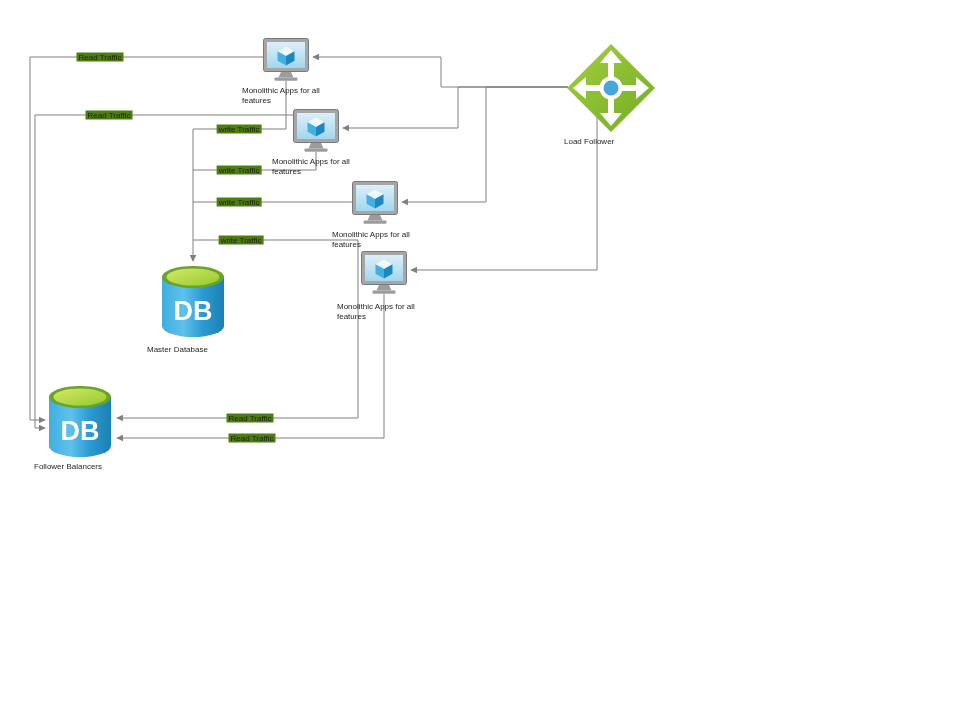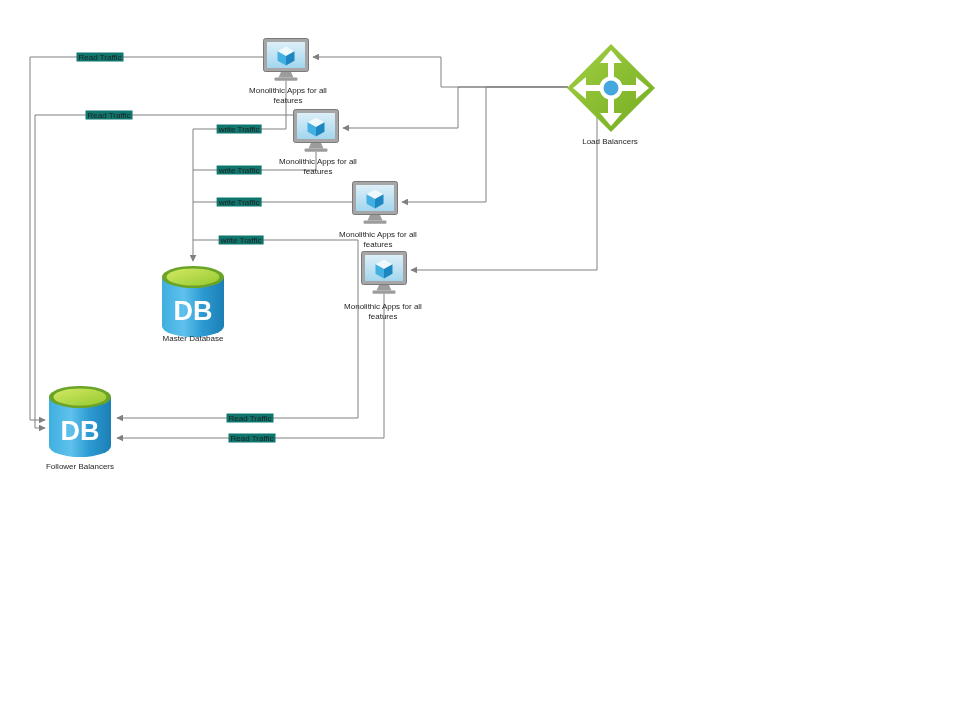--- a/index.html
+++ b/index.html
@@ -17,32 +17,32 @@
   }
   .canvas > svg {
     position: absolute;
     left: 0;
     top: 0;
   }
   .node-label {
     position: absolute;
     transform: translateX(-50%);
     width: 92px;
-    text-align: center;
+    text-align: left;
     font-size: 8px;
     line-height: 1.2;
     color: #1f1f1f;
   }
   .edge-label {
     position: absolute;
     transform: translate(-50%, -50%);
     white-space: nowrap;
     font-size: 8px;
     color: #1f1f1f;
-    background: #0f766e;
+    background: #4d7c0f;
     padding: 0 2px;
   }
   .edge {
     fill: none;
     stroke: #808080;
     stroke-width: 1;
   }
   .db-text {
     fill: #ffffff;
     font-weight: bold;
@@ -140,22 +140,22 @@
         <ellipse cx="33" cy="13" rx="26.5" ry="8.6" fill="url(#dbTopGrad)"></ellipse>
         <text class="db-text" x="33" y="56">DB</text>
       </g>
     </g>
   </svg>
 
   <div class="node-label" style="left:288px; top:86px;">Monolithic Apps for all features</div>
   <div class="node-label" style="left:318px; top:157px;">Monolithic Apps for all features</div>
   <div class="node-label" style="left:378px; top:230px;">Monolithic Apps for all features</div>
   <div class="node-label" style="left:383px; top:302px;">Monolithic Apps for all features</div>
-  <div class="node-label" style="left:610px; top:137px;">Load Balancers</div>
-  <div class="node-label" style="left:193px; top:334px;">Master Database</div>
+  <div class="node-label" style="left:610px; top:137px;">Load Follower</div>
+  <div class="node-label" style="left:193px; top:345px;">Master Database</div>
   <div class="node-label" style="left:80px;  top:462px;">Follower Balancers</div>
 
   <div class="edge-label" style="left:100px; top:57px;">Read Traffic</div>
   <div class="edge-label" style="left:109px; top:115px;">Read Traffic</div>
   <div class="edge-label" style="left:239px; top:129px;">write Traffic</div>
   <div class="edge-label" style="left:239px; top:170px;">write Traffic</div>
   <div class="edge-label" style="left:239px; top:202px;">write Traffic</div>
   <div class="edge-label" style="left:241px; top:240px;">write Traffic</div>
   <div class="edge-label" style="left:250px; top:418px;">Read Traffic</div>
   <div class="edge-label" style="left:252px; top:438px;">Read Traffic</div>

